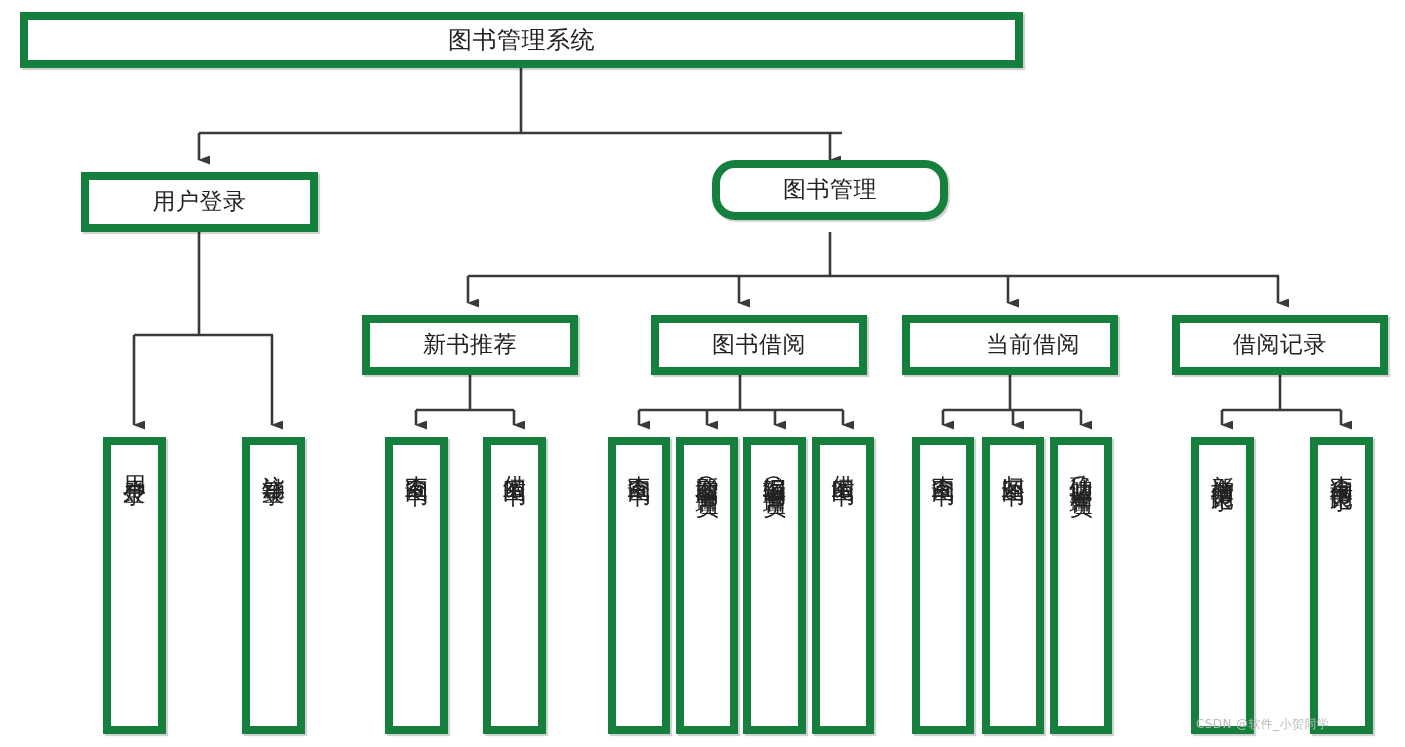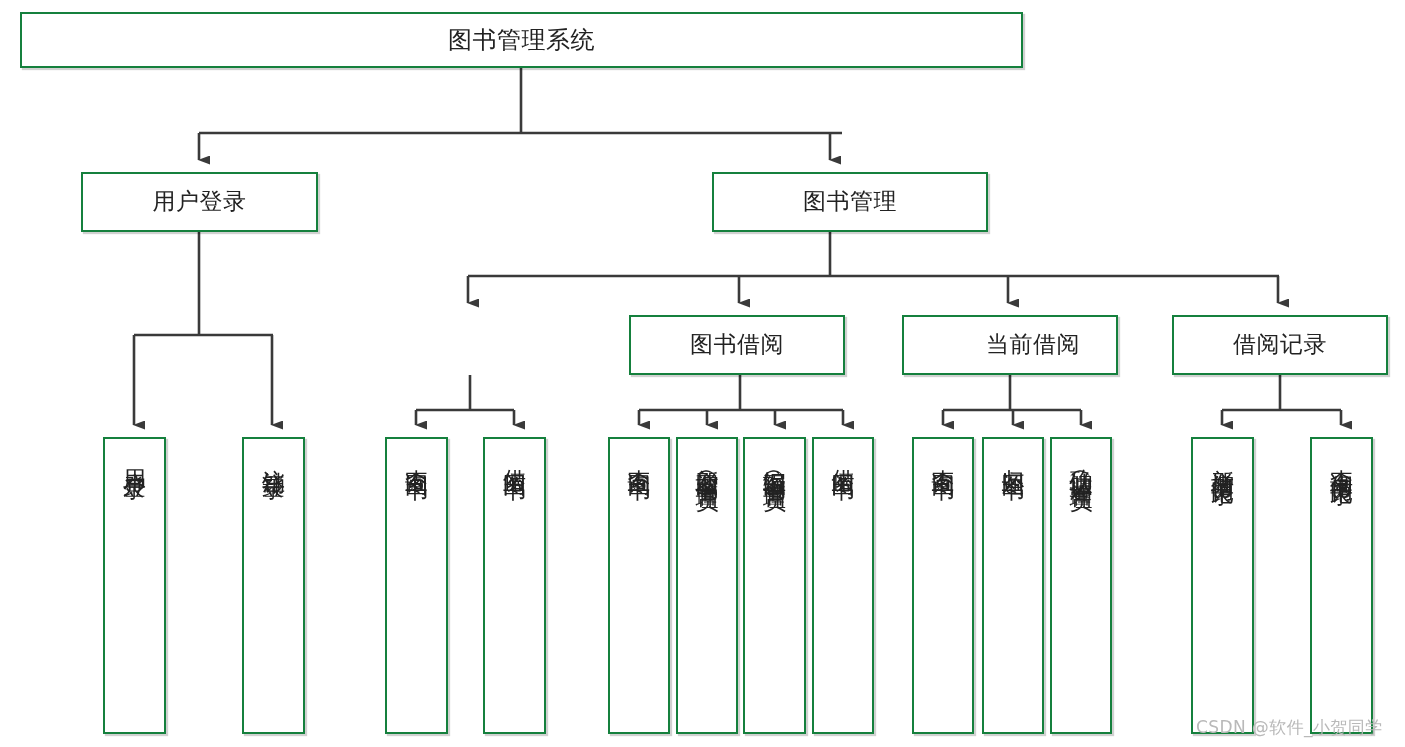--- a/index.html
+++ b/index.html
@@ -22,21 +22,21 @@
     position: absolute;
     left: 0;
     top: 0;
     width: 1405px;
     height: 747px;
   }
   .node {
     position: absolute;
     box-sizing: border-box;
     background: #ffffff;
-    border: 2px solid #15803d;
+    border: 8px solid #15803d;
     box-shadow: 2px 2px 1px rgba(0,0,0,0.18);
     display: flex;
     align-items: center;
     justify-content: center;
     z-index: 2;
   }
   .node .label {
     color: #222222;
     text-align: center;
     line-height: 1.18;
@@ -55,21 +55,21 @@
   .node.vert .label {
     writing-mode: vertical-rl;
     text-orientation: upright;
     font-size: 23px;
     letter-spacing: 3px;
     white-space: nowrap;
   }
   .watermark {
     position: absolute;
     color: #b9b9b9;
-    font-size: 17px;
+    font-size: 12px;
     white-space: nowrap;
     z-index: 5;
     letter-spacing: 0.4px;
   }
 </style>
 </head>
 <body>
 
 <div id="canvas">
 
@@ -123,25 +123,28 @@
     </g>
   </svg>
 
   <div class="node horiz root" style="left: 20px; top: 12px; width: 1003px; height: 56px;">
     <span class="label">图书管理系统</span>
   </div>
 
   <div class="node horiz" style="left: 81px; top: 172px; width: 237px; height: 60px;">
     <span class="label">用户登录</span>
   </div>
-  <div class="node horiz" style="left: 712px; top: 172px; width: 276px; height: 60px;">
+  <div class="node horiz" style="left: 712px; top: 160px; width: 236px; height: 60px; border-radius: 23px;">
     <span class="label">图书管理</span>
   </div>
 
-  <div class="node horiz" style="left: 629px; top: 315px; width: 216px; height: 60px;">
+  <div class="node horiz" style="left: 362px; top: 315px; width: 216px; height: 60px;">
+    <span class="label">新书推荐</span>
+  </div>
+  <div class="node horiz" style="left: 651px; top: 315px; width: 216px; height: 60px;">
     <span class="label">图书借阅</span>
   </div>
   <div class="node horiz" style="left: 902px; top: 315px; width: 216px; height: 60px; padding-left: 46px;">
     <span class="label">当前借阅</span>
   </div>
   <div class="node horiz" style="left: 1172px; top: 315px; width: 216px; height: 60px; align-items: center;">
     <span class="label">借阅记录</span>
   </div>
 
   <div class="node vert" style="left: 103px; top: 437px; width: 63px; height: 297px;">

